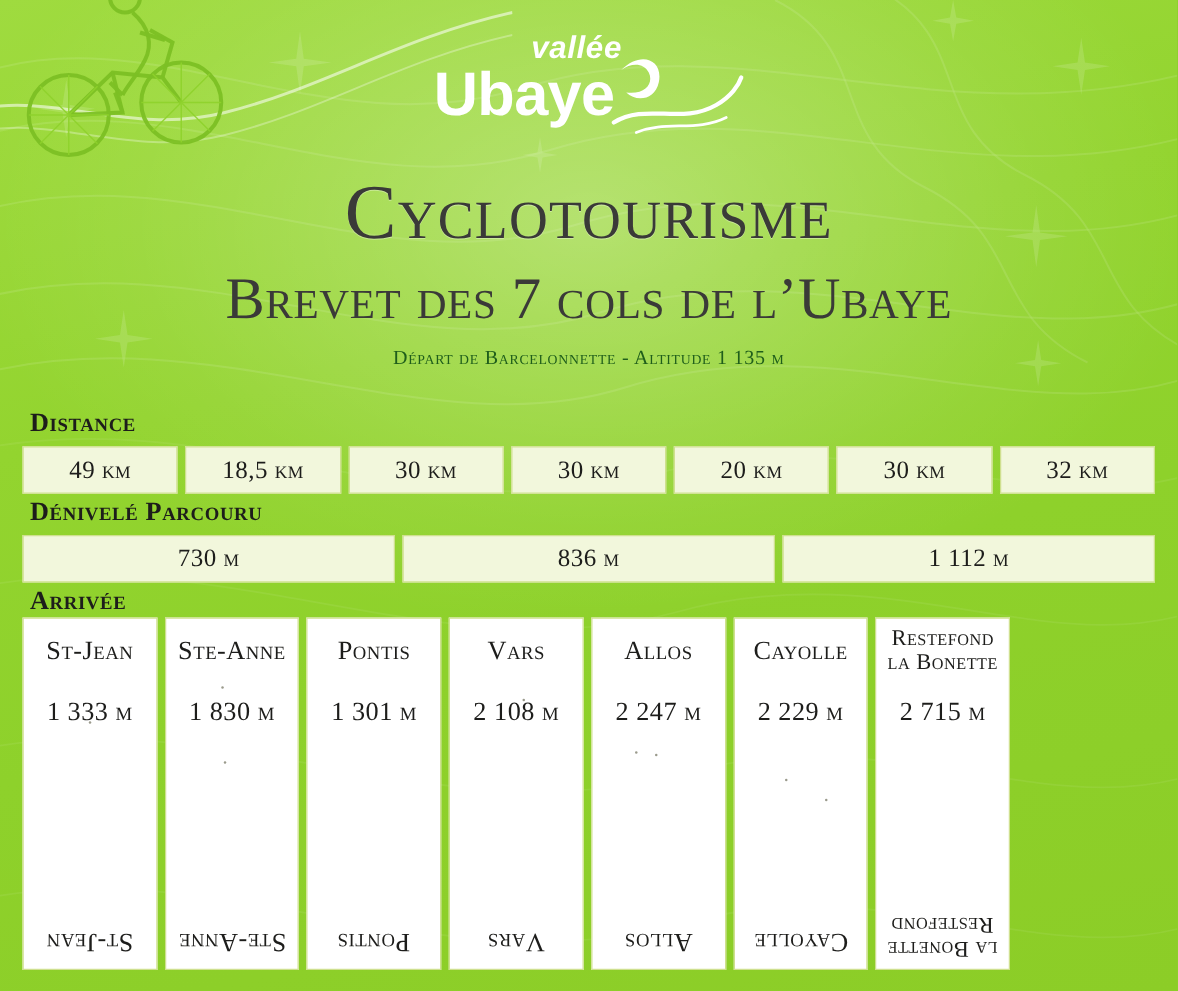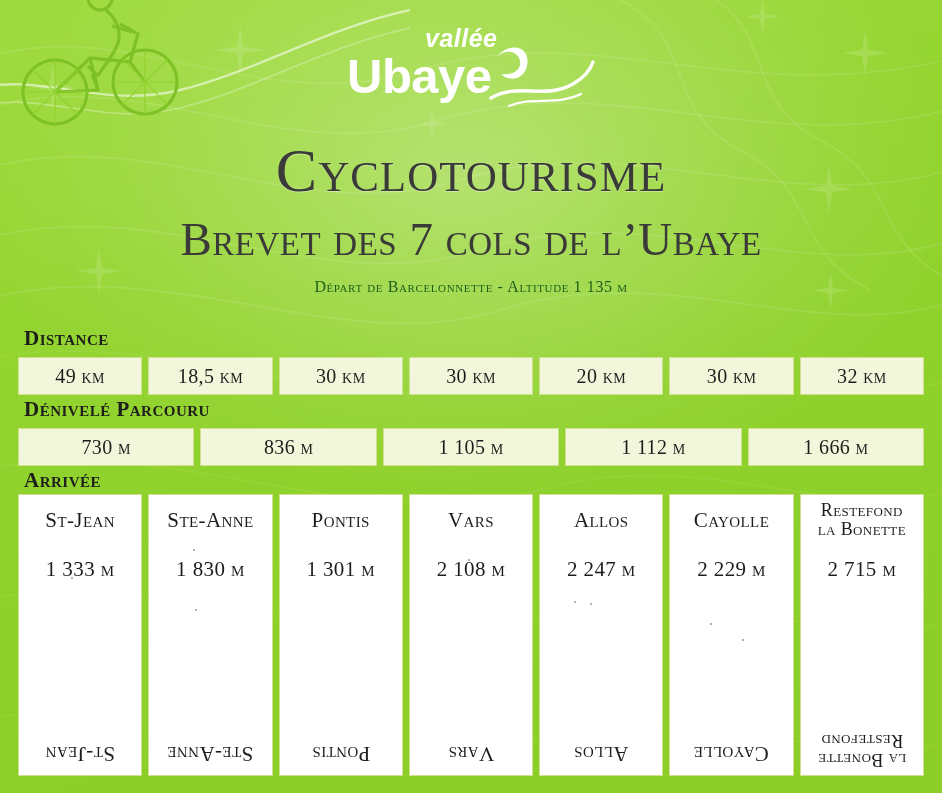--- a/index.html
+++ b/index.html
@@ -133,21 +133,21 @@
     color: #1d1d1b;
     font-variant: small-caps;
     letter-spacing: 0.4px;
   }
 
   
   .cols {
     position: absolute;
     left: 18px;
     top: 494px;
-    width: 906px;
+    width: 790px;
     height: 282px;
     display: flex;
     gap: 6px;
     border-radius: 23px;
   }
   .col {
     flex: 1 1 0;
     background: #ffffff;
     border: 1px solid #cfe08f;
     position: relative;
@@ -269,23 +269,21 @@
     <div class="cell">30 km</div>
     <div class="cell">20 km</div>
     <div class="cell">30 km</div>
     <div class="cell">32 km</div>
   </div>
 
   <div class="sec-label lbl-denivele">Dénivelé Parcouru</div>
   <div class="row row-denivele">
     <div class="cell">730 m</div>
     <div class="cell">836 m</div>
-    <div class="cell">1 105 m</div>
     <div class="cell">1 112 m</div>
-    <div class="cell">1 666 m</div>
   </div>
 
   <div class="sec-label lbl-arrivee">Arrivée</div>
   <div class="cols">
 
     <div class="col">
       <div class="name">St-Jean</div>
       <div class="alt">1 333 m</div>
       <div class="mirror">St-Jean</div>
       <span class="speck" style="left:52px; top:82px;"></span>

